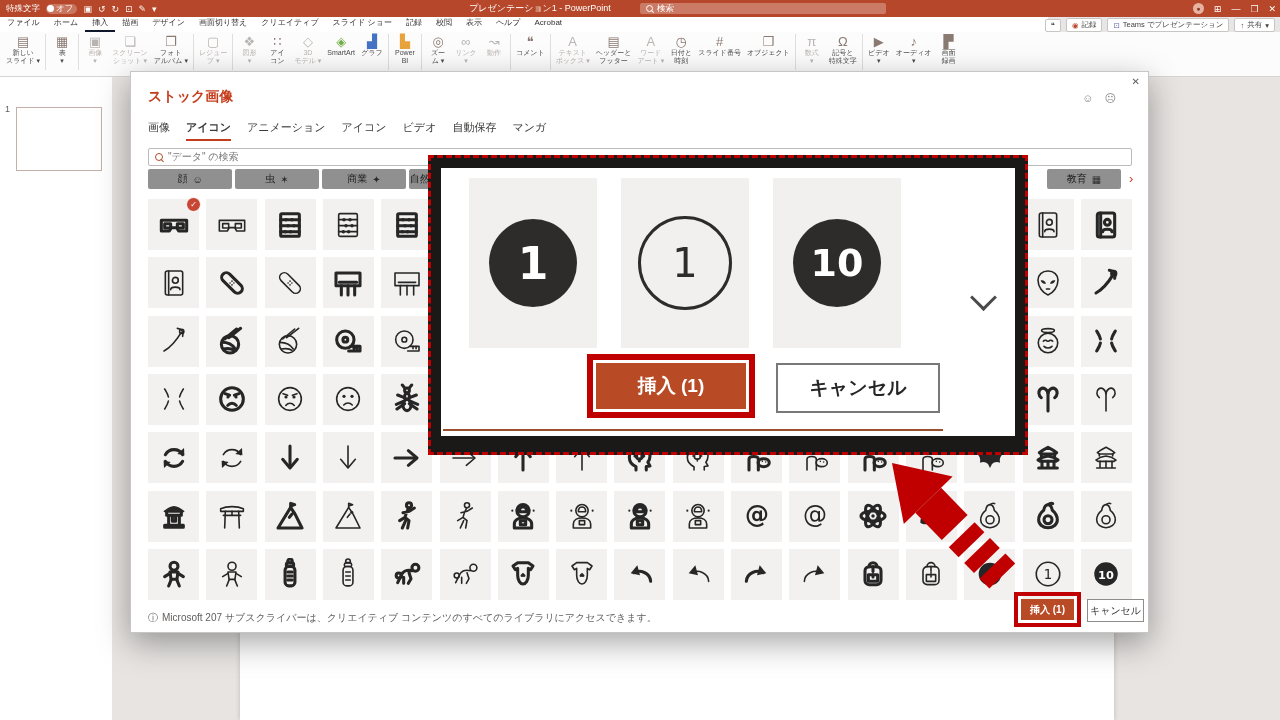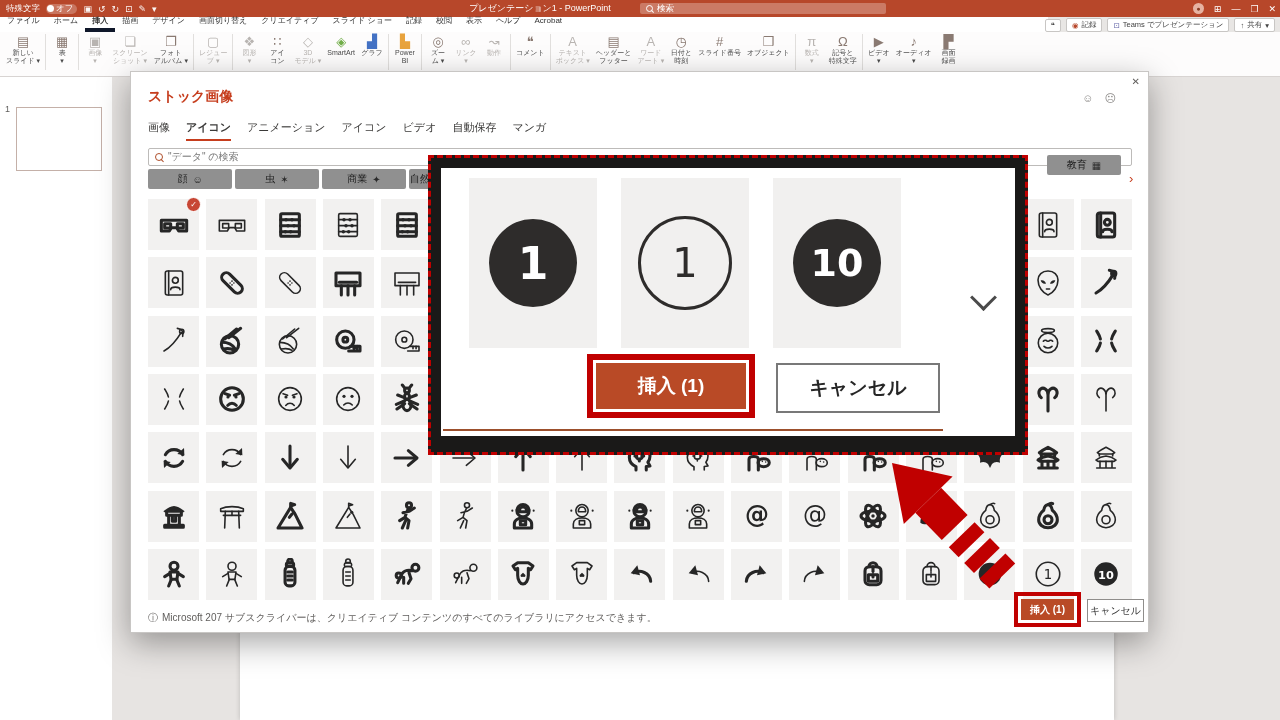--- a/index.html
+++ b/index.html
@@ -16,21 +16,21 @@
   #tb-search{position:absolute;left:640px;top:3px;width:240px;height:11px;background:rgba(255,255,255,.28);
              border-radius:2px;display:flex;align-items:center;gap:4px;padding-left:6px;font-size:8.5px;color:#fff}
   .mag{width:5px;height:5px;border:1.2px solid #fff;border-radius:50%;position:relative;flex:none}
   .mag::after{content:"";position:absolute;width:3px;height:1.2px;background:#fff;transform:rotate(45deg);left:4px;top:5px}
   .tb-right{position:absolute;right:4px;top:0;height:17px;display:flex;align-items:center;gap:10px}
   .avatar{width:11px;height:11px;border-radius:50%;background:#e6b3a2;display:flex;align-items:center;justify-content:center;font-size:7px;color:#8a3b24}
   .winbtn{font-size:9px;color:#fff}
   
   #menurow{position:absolute;left:0;top:17px;width:1048px;height:15px;background:#fff;display:flex;align-items:center}
   .mtab{font-size:8px;color:#333;padding:0 7px;height:15px;display:flex;align-items:center}
-  .mtab.act{font-weight:bold;border-bottom:8px solid #0f172a}
+  .mtab.act{font-weight:normal;border-bottom:4px solid #0f172a}
   #menu-right{position:absolute;right:5px;top:18px;display:flex;gap:5px;align-items:center}
   .qbtn{border:1px solid #c8c6c4;border-radius:2px;font-size:7.5px;color:#444;padding:1px 5px;background:#fff;display:flex;gap:3px;align-items:center;white-space:nowrap}
   
   #ribbon{position:absolute;left:0;top:32px;width:1280px;height:44px;background:#fdfcfc;border-bottom:1px solid #d8d4d2}
   #ribbon-items{display:flex;align-items:flex-start;padding:2px 0 0 3px;height:34px}
   .ritem{display:flex;flex-direction:column;align-items:center;padding:0 3px;min-width:22px}
   .ric{font-size:13px;line-height:15px;color:#8a7a72}
   .rlb{font-size:7px;line-height:7.5px;color:#4b4b4b;text-align:center;white-space:nowrap}
   .ritem.dis .ric,.ritem.dis .rlb{color:#b8b4b1}
   .rdiv{width:1px;height:36px;background:#e1dfdd;margin:0 2px}
@@ -52,21 +52,21 @@
   .dtab.act{font-weight:bold;border-bottom:2px solid #C63D1D}
   #dlg-search{position:absolute;left:17px;top:76px;width:976px;height:16px;border:1px solid #bdbbb9;border-radius:2px;
               display:flex;align-items:center;gap:5px;padding-left:6px}
   .mag2{width:6px;height:6px;border:1.4px solid #B0502C;border-radius:50%;position:relative;flex:none}
   .mag2::after{content:"";position:absolute;width:4px;height:1.4px;background:#B0502C;transform:rotate(45deg);left:4px;top:6px}
   #dlg-search span{font-size:10px;color:#777}
   #pills{position:absolute;left:17px;top:97px;display:flex;gap:3px}
   .pill{width:84px;height:20px;background:#909090;border-radius:2px;display:flex;align-items:center;justify-content:center;gap:5px}
   .pill .pl{font-size:10px;color:#1d1d1d}
   .pill .pi{font-size:10px;color:#2a2a2a}
-  #pill-right{position:absolute;left:916px;top:83px;width:74px}
+  #pill-right{position:absolute;left:916px;top:97px;width:74px}
   #pill-chevron{position:absolute;left:998px;top:99px;font-size:13px;color:#C63D1D}
   
   .tile{position:absolute;width:51px;height:51px;background:#f2f1f0;display:flex;align-items:center;justify-content:center}
   .tile svg{width:32px;height:32px}
   .tsvg{fill:none;stroke:#262626;stroke-width:1.2;stroke-linecap:round;stroke-linejoin:round}
   .tsvg.f{stroke-width:2.3}
   .tsvg .dt{fill:#262626;stroke-width:0}
   .tsvg .w{fill:#f2f1f0}
   .tsvg text{fill:#262626;stroke-width:0;font-family:"DejaVu Sans",sans-serif}
   .tsvg.f text{font-weight:bold}

